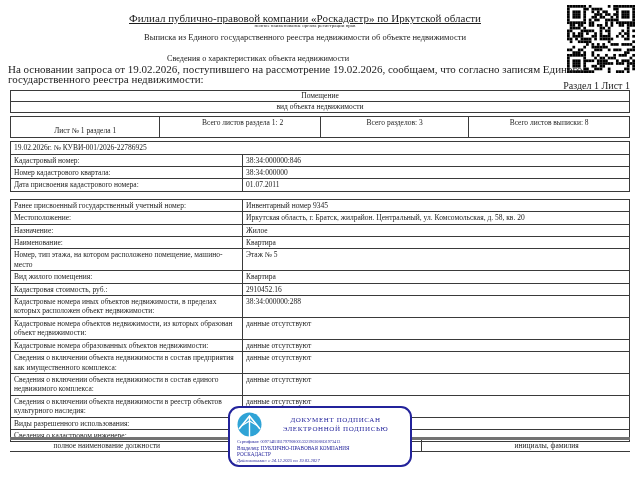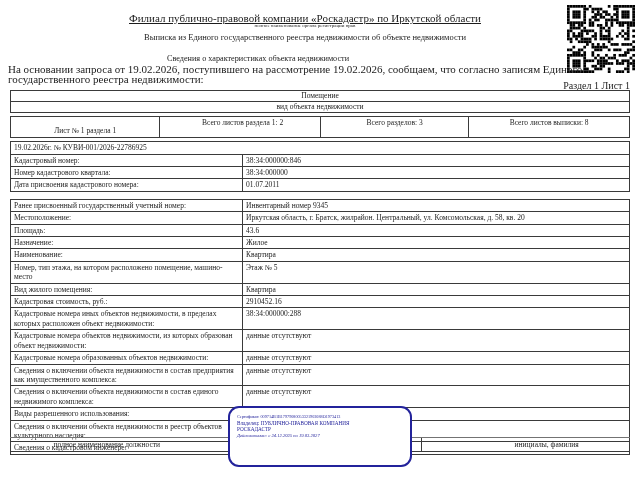--- a/index.html
+++ b/index.html
@@ -27,21 +27,21 @@
   .center{text-align:center;width:100%;}
   .tblA .cell{line-height:9.8px;}
   .tblB .cell{border-left:1px solid #3a3a3a;text-align:center;line-height:12px;}
   .tblB .cell:first-child{border-left:none;}
   .w1{width:24%;margin-top:8px;}.w2{width:26%;padding-left:8px;}.w3{width:24%;}.w4{width:26%;}
   .lbl{width:232px;flex:0 0 232px;border-right:1px solid #3a3a3a;padding:1px 3px;}
   .val{flex:1;padding:1px 3px;}
   .full{width:100%;padding:1px 3px;line-height:10px;}
   
   .footer-row{position:absolute;top:437px;left:10px;width:620px;height:15px;
-    border-top:1px solid #737373;border-bottom:1px solid #3a3a3a;display:flex;box-sizing:border-box;gap:41px;}
+    border-top:3px solid #737373;border-bottom:1px solid #3a3a3a;display:flex;box-sizing:border-box;gap:41px;}
   .f-cell{box-sizing:border-box;font-size:7.5px;display:flex;align-items:center;justify-content:center;}
   .f-left{width:36%;}
   .f-mid{width:33%;border-left:1px solid #3a3a3a;border-right:1px solid #3a3a3a;}
   .f-right{width:31%;}
   
   .stamp{position:absolute;top:406px;left:228px;width:184px;height:61px;background:#ffffff;
     border:2.5px solid #23239b;border-radius:11px;box-sizing:border-box;color:#23239b;padding:4px 7px 2px 7px;}
   .stamp-top{display:flex;align-items:center;}
   .stamp-logo{width:25px;height:25px;flex:0 0 25px;margin-right:6px;}
   .stamp-titles{flex:1;text-align:center;}
@@ -437,24 +437,20 @@
     <div class="tbl tblD">
       <div class="row">
         <div class="cell lbl">Ранее присвоенный государственный учетный номер:</div>
         <div class="cell val">Инвентарный номер 9345</div>
       </div>
       <div class="row">
         <div class="cell lbl">Местоположение:</div>
         <div class="cell val">Иркутская область, г. Братск, жилрайон. Центральный, ул. Комсомольская, д. 58, кв. 20</div>
       </div>
       <div class="row">
-        <div class="cell lbl">Площадь:</div>
-        <div class="cell val">43.6</div>
-      </div>
-      <div class="row">
         <div class="cell lbl">Назначение:</div>
         <div class="cell val">Жилое</div>
       </div>
       <div class="row">
         <div class="cell lbl">Наименование:</div>
         <div class="cell val">Квартира</div>
       </div>
       <div class="row">
         <div class="cell lbl">Номер, тип этажа, на котором расположено помещение, машино-место</div>
         <div class="cell val">Этаж № 5</div>
@@ -481,40 +477,54 @@
       </div>
       <div class="row">
         <div class="cell lbl">Сведения о включении объекта недвижимости в состав предприятия как имущественного комплекса:</div>
         <div class="cell val">данные отсутствуют</div>
       </div>
       <div class="row">
         <div class="cell lbl">Сведения о включении объекта недвижимости в состав единого недвижимого комплекса:</div>
         <div class="cell val">данные отсутствуют</div>
       </div>
       <div class="row">
+        <div class="cell lbl">Сведения о включении объекта недвижимости в реестр объектов культурного наследия:</div>
+        <div class="cell val">данные отсутствуют</div>
+      </div>
+      <div class="row">
         <div class="cell lbl">Виды разрешенного использования:</div>
-        <div class="cell val">данные отсутствуют</div>
-      </div>
-      <div class="row">
-        <div class="cell lbl">Сведения о включении объекта недвижимости в реестр объектов культурного наследия:</div>
         <div class="cell val">данные отсутствуют</div>
       </div>
       <div class="row">
         <div class="cell lbl">Сведения о кадастровом инженере:</div>
         <div class="cell val">дата завершения кадастровых работ: 01.04.1988</div>
       </div>
     </div>
   </div>
 
   <div class="footer-row">
     <div class="f-cell f-left">полное наименование должности</div>
     <div class="f-cell f-mid"></div>
     <div class="f-cell f-right">инициалы, фамилия</div>
   </div>
 
   <div class="stamp">
+    <div class="stamp-top">
+      <div class="stamp-logo">
+        <svg width="25" height="25" viewBox="0 0 25 25">
+          <circle cx="12.5" cy="12.5" r="12" fill="#2fa3d6"></circle>
+          <path d="M2 17 L12.5 4 L23 17" fill="none" stroke="#ffffff" stroke-width="1.6"></path>
+          <path d="M12.5 4 L12.5 25" stroke="#ffffff" stroke-width="1.4"></path>
+          <path d="M5 13.5 L12.5 9 L20 13.5" fill="none" stroke="#ffffff" stroke-width="1.1"></path>
+        </svg>
+      </div>
+      <div class="stamp-titles">
+        <div class="stamp-t1">ДОКУМЕНТ ПОДПИСАН</div>
+        <div class="stamp-t2">ЭЛЕКТРОННОЙ ПОДПИСЬЮ</div>
+      </div>
+    </div>
     <div class="stamp-cert">Сертификат: 009714В1В17979080053321903088О1973413</div>
     <div class="stamp-owner">Владелец: ПУБЛИЧНО-ПРАВОВАЯ КОМПАНИЯ</div>
     <div class="stamp-owner">РОСКАДАСТР</div>
     <div class="stamp-valid">Действителен: с 24.12.2025 по 19.03.2027</div>
   </div>
 
 </div>
 
 </body></html>

